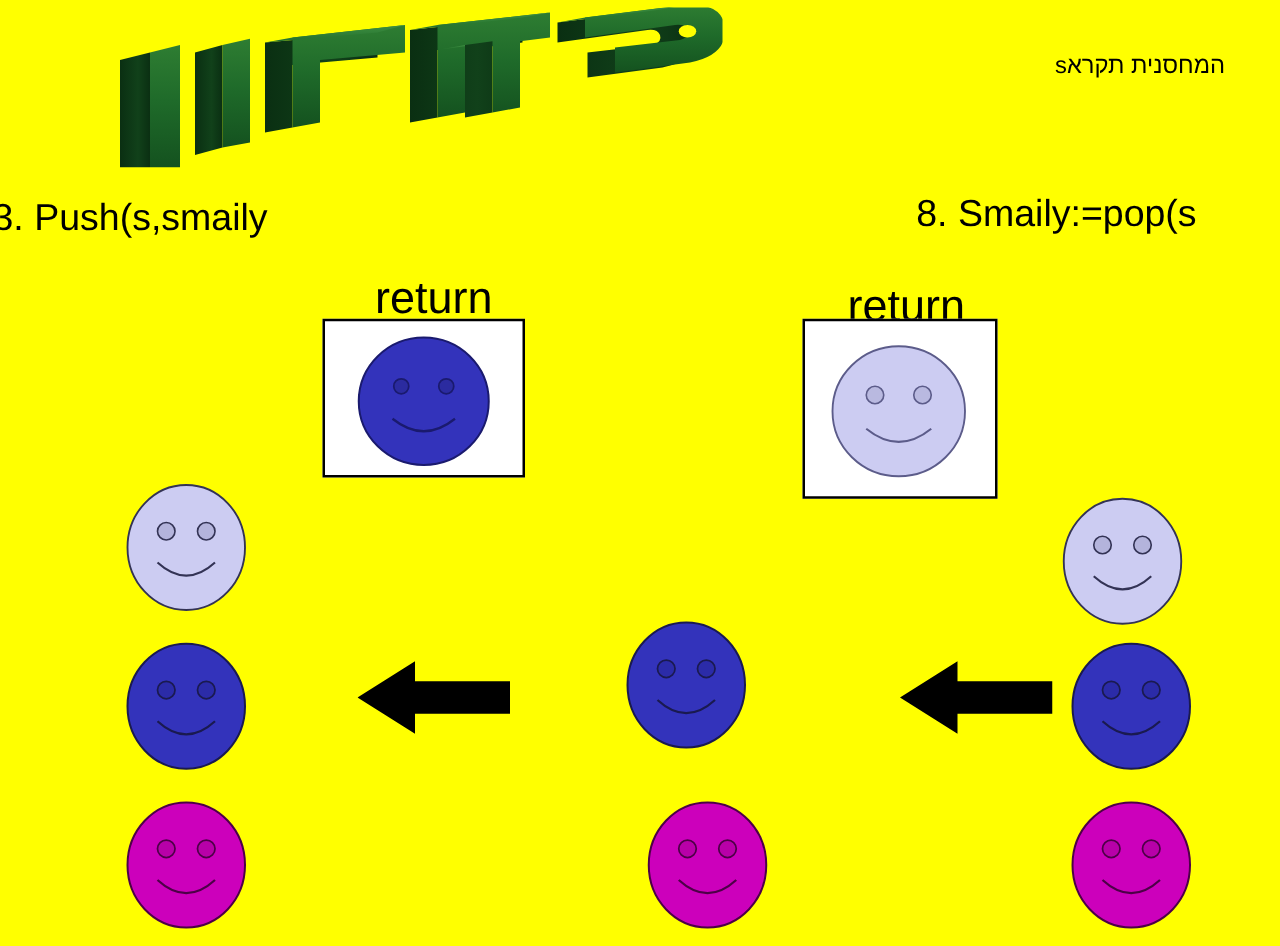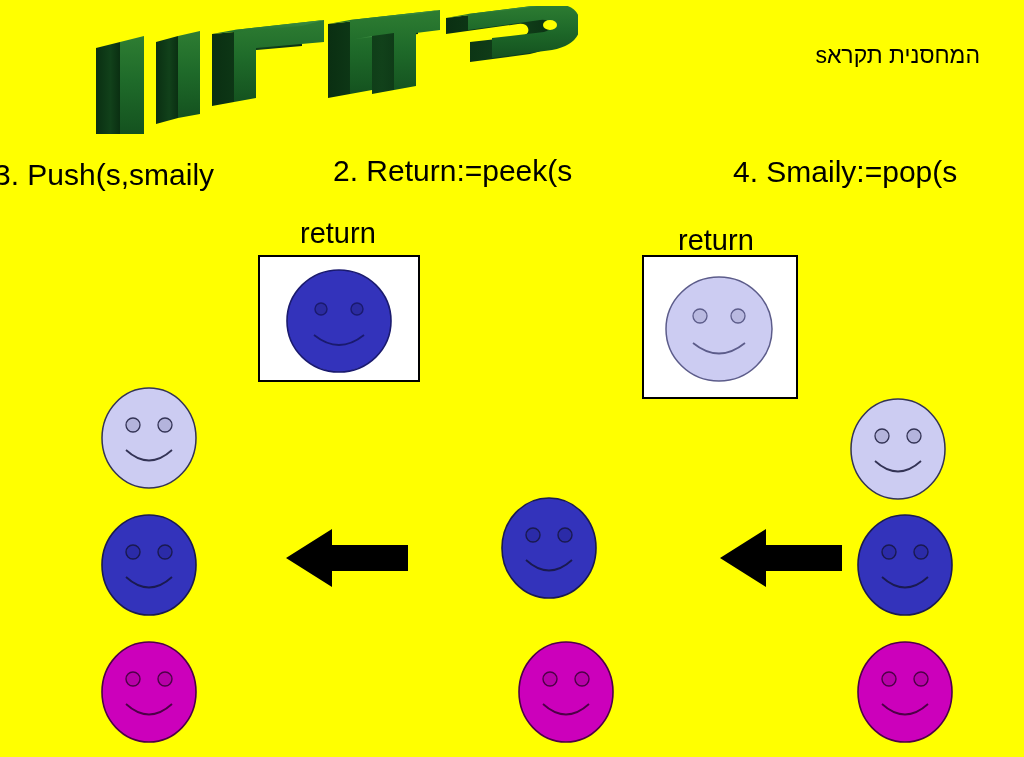--- a/index.html
+++ b/index.html
@@ -25,21 +25,21 @@
     top: 6px;
     width: 500px;
     height: 128px;
   }
 
   
   .hebrew-caption {
     position: absolute;
     right: 44px;
     top: 42px;
-    font-size: 23px;
+    font-size: 19px;
     color: #000000;
     direction: rtl;
     unicode-bidi: bidi-override;
     white-space: nowrap;
     line-height: 1.15;
   }
 
   
   .step-label {
     position: absolute;
@@ -48,21 +48,21 @@
     white-space: nowrap;
     line-height: 1.1;
   }
   #step-3 { left: -6px;  top: 158px; }
   #step-2 { left: 333px; top: 154px; }
   #step-1 { left: 733px; top: 155px; }
 
   
   .box-caption {
     position: absolute;
-    font-size: 29px;
+    font-size: 36px;
     color: #000000;
     white-space: nowrap;
     line-height: 1.1;
   }
   #caption-return { left: 300px; top: 218px; }
   #caption-smaily { left: 678px; top: 225px; }
 
   
   .frame-box {
     position: absolute;
@@ -139,22 +139,21 @@
       <path d="M368,12 L448,2 Q478,0 480,20 Q482,42 452,48 L392,56 L392,36 L444,30 Q452,28 450,22 Q448,17 440,18 L368,28 Z" fill="url(#marbleSide)"></path>
       <path d="M390,8 L470,-2 Q500,-4 502,16 Q504,38 474,44 L414,52 L414,32 L466,26 Q474,24 472,18 Q470,13 462,14 L390,24 Z" fill="url(#marbleFace)"></path>
       <path d="M368,12 L390,8 L470,-2 L448,2 Z" fill="url(#marbleTop)"></path>
       <ellipse cx="472" cy="19" rx="7" ry="5" fill="#FFFF00"></ellipse>
     </g>
   </svg>
 
   <div class="hebrew-caption">המחסנית תקראs</div>
 
   <div class="step-label" id="step-3">3. Push(s,smaily</div>
-  <div class="step-label" id="step-2">2. Return:=peek(s</div>
-  <div class="step-label" id="step-1">4. Smaily:=pop(s</div>
+  <div class="step-label" id="step-1">8. Smaily:=pop(s</div>
 
   <div class="box-caption" id="caption-return">return</div>
   <div class="box-caption" id="caption-smaily">return</div>
 
   <div class="frame-box" id="box-return">
     <svg class="smiley" style="left:24px; top:10px;" width="110" height="108" viewBox="0 0 110 108">
       <ellipse cx="55" cy="54" rx="52" ry="51" fill="#3333BB" stroke="#1A1A6E" stroke-width="1.6"></ellipse>
       <circle cx="37" cy="42" r="6" fill="#2B2BA0" stroke="#1A1A6E" stroke-width="1.4"></circle>
       <circle cx="73" cy="42" r="6" fill="#2B2BA0" stroke="#1A1A6E" stroke-width="1.4"></circle>
       <path d="M30,68 Q55,88 80,68" fill="none" stroke="#1A1A6E" stroke-width="1.8"></path>

